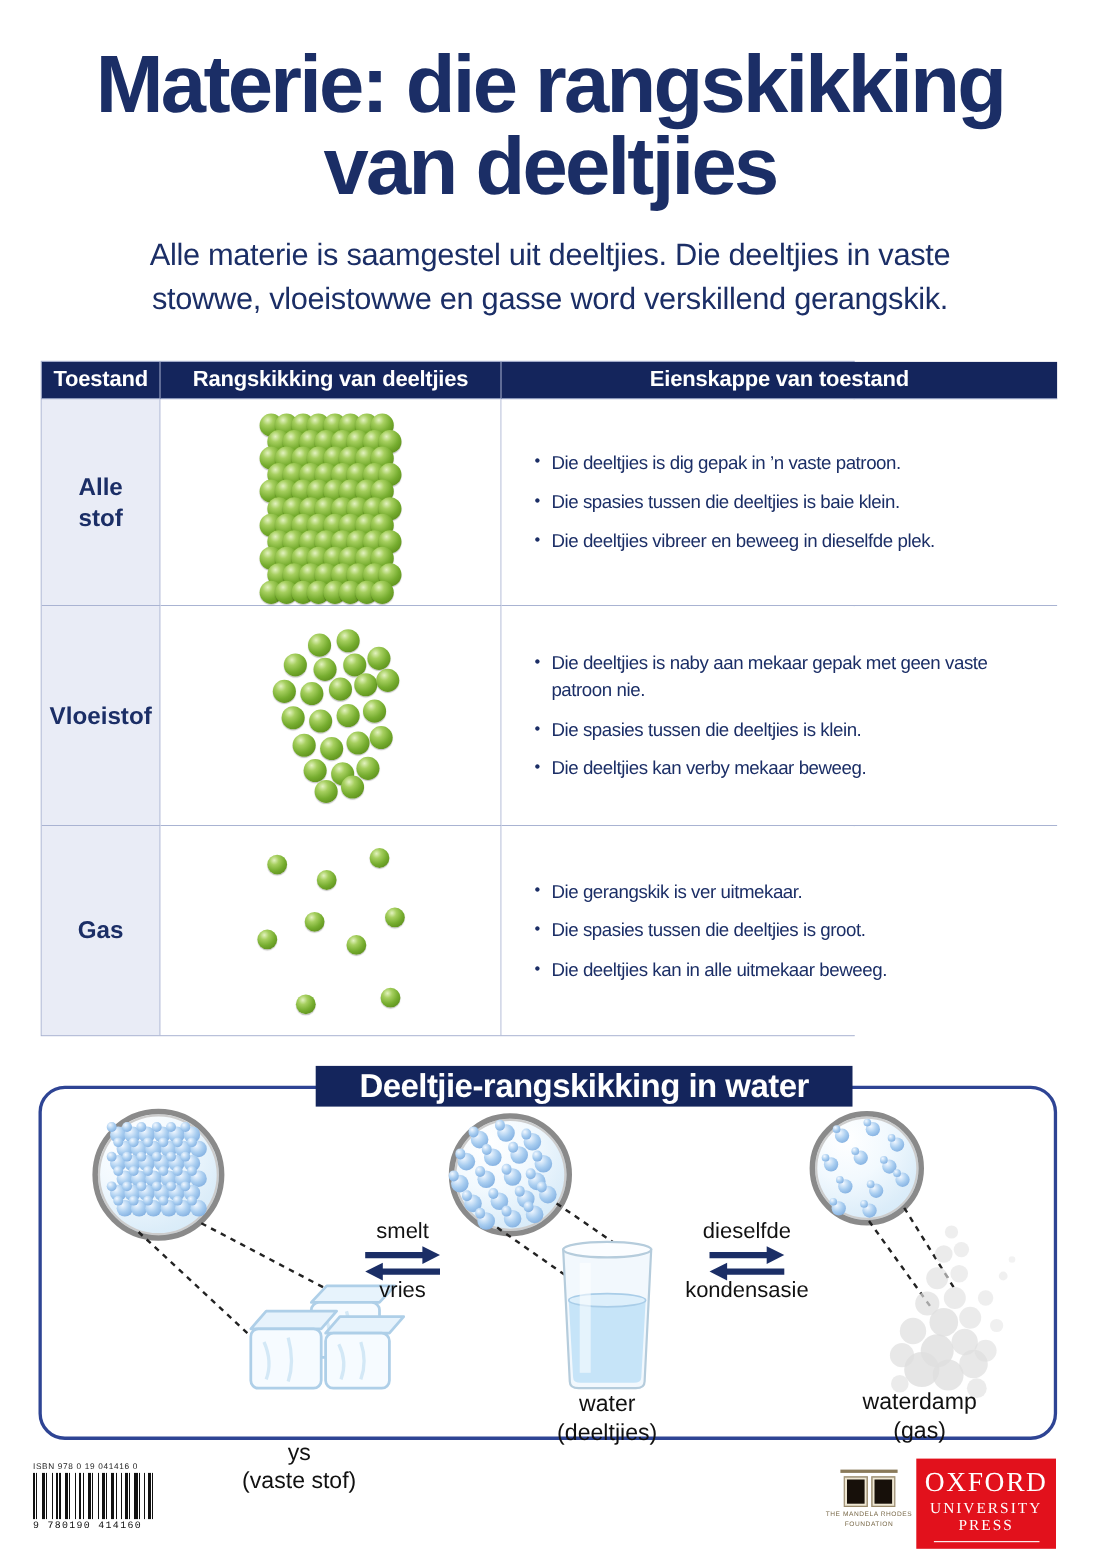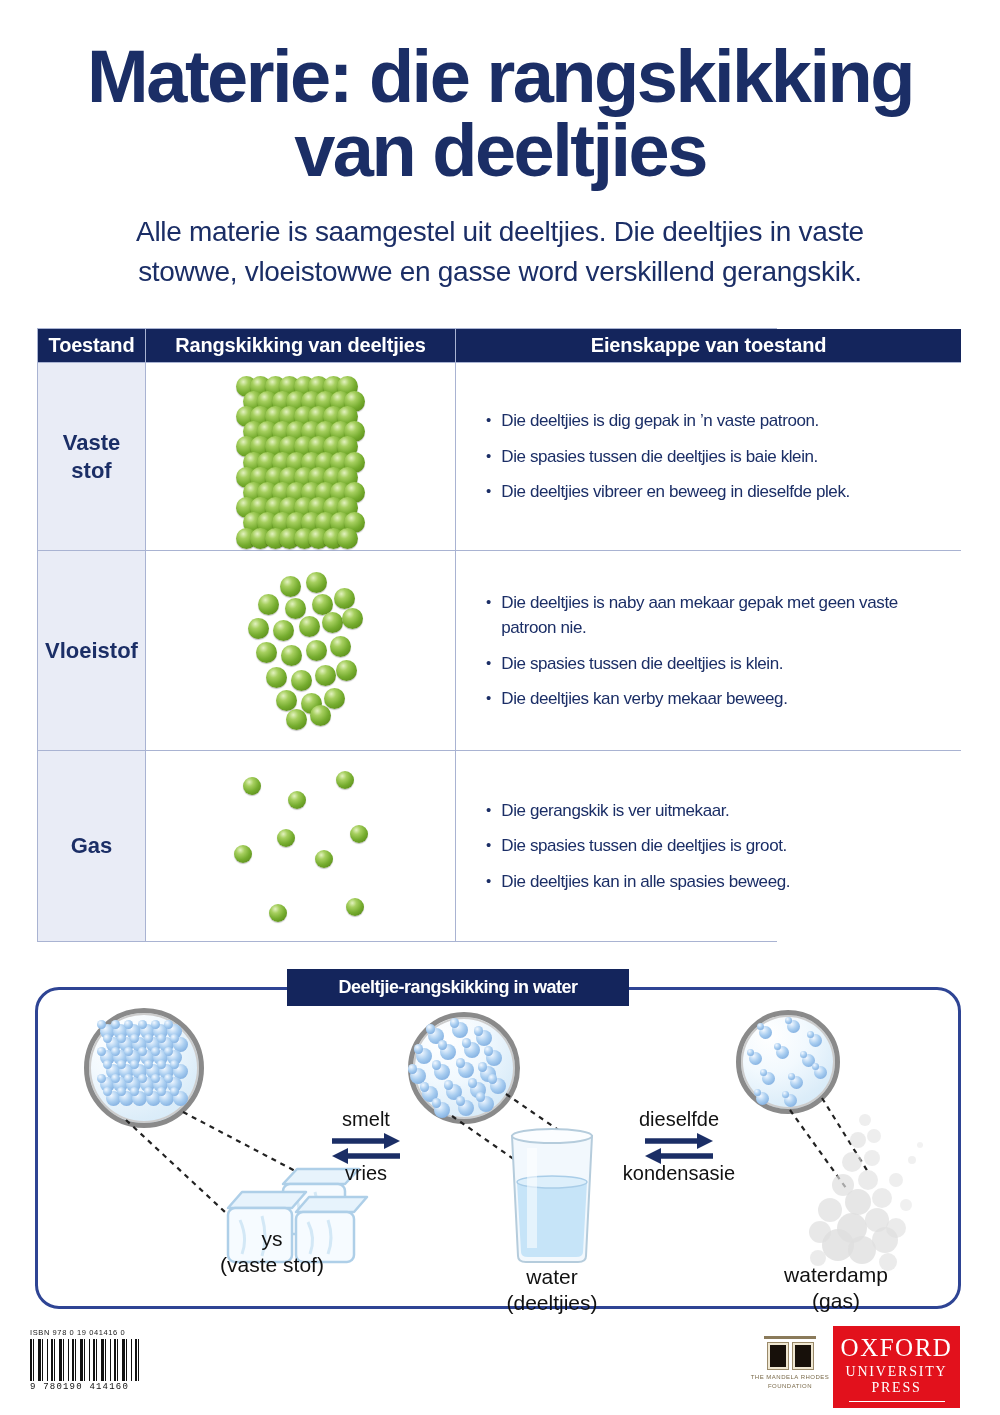--- a/index.html
+++ b/index.html
@@ -61,22 +61,22 @@
   .p.blue::before{
     content:"";position:absolute;width:60%;height:60%;border-radius:50%;
     background:inherit;top:-22%;left:-14%;
   }
   
   .panel{
     position:absolute;left:35px;top:987px;width:926px;height:322px;
     border:3px solid var(--panel-border);border-radius:24px;background:#fff;z-index:1;
   }
   .panel-title{
-    position:absolute;left:287px;top:969px;width:342px;height:37px;z-index:4;
-    background:var(--header-navy);color:#fff;font-weight:bold;font-size:18px;
+    position:absolute;left:287px;top:969px;width:488px;height:37px;z-index:4;
+    background:var(--header-navy);color:#fff;font-weight:bold;font-size:30px;
     text-align:center;line-height:37px;letter-spacing:-0.5px;
   }
   .lens{
     position:absolute;border:5px solid #8a8a8a;border-radius:50%;z-index:2;
     background:radial-gradient(circle at 30% 22%, #ffffff 0%, #f2f9fe 38%, #dcedf9 72%, #cfe7f7 100%);
     box-shadow:inset 0 0 0 2px #cccccc;
   }
   #lens-ice{left:84px;top:1008px;width:120px;height:120px;}
   #lens-water{left:408px;top:1012px;width:112px;height:112px;}
   #lens-vapor{left:736px;top:1010px;width:104px;height:104px;}
@@ -124,21 +124,21 @@
   <div>Materie: die rangskikking</div>
   <div>van deeltjies</div>
 </div>
 <p class="intro">Alle materie is saamgestel uit deeltjies. Die deeltjies in vaste stowwe, vloeistowwe en gasse word verskillend gerangskik.</p>
 
 <div class="tbl">
   <div class="th">Toestand</div>
   <div class="th">Rangskikking van deeltjies</div>
   <div class="th">Eienskappe van toestand</div>
 
-  <div class="state">Vaste stof</div>
+  <div class="state">Alle stof</div>
   <div class="diagram"></div>
   <div class="props">
       <div class="bullet">
         <span class="dot">•</span>
         <span class="btx">Die deeltjies is dig gepak in ’n vaste patroon.</span>
       </div>
       <div class="bullet">
         <span class="dot">•</span>
         <span class="btx">Die spasies tussen die deeltjies is baie klein.</span>
       </div>
@@ -171,21 +171,21 @@
       <div class="bullet">
         <span class="dot">•</span>
         <span class="btx">Die gerangskik is ver uitmekaar.</span>
       </div>
       <div class="bullet">
         <span class="dot">•</span>
         <span class="btx">Die spasies tussen die deeltjies is groot.</span>
       </div>
       <div class="bullet">
         <span class="dot">•</span>
-        <span class="btx">Die deeltjies kan in alle spasies beweeg.</span>
+        <span class="btx">Die deeltjies kan in alle uitmekaar beweeg.</span>
       </div>
     </div>
 </div>
 
 <div class="panel"></div>
 <div class="panel-title">Deeltjie-rangskikking in water</div>
 
 <div class="lens" id="lens-ice"></div>
 <div class="lens" id="lens-water"></div>
 <div class="lens" id="lens-vapor"></div>
@@ -264,21 +264,21 @@
       <circle cx="912" cy="1160" r="4" opacity="0.45"></circle>
     <circle cx="920" cy="1145" r="3" opacity="0.4"></circle>
   </g>
 </svg>
 
 <div class="translabel" style="left:316px;top:1108px;width:100px;">smelt</div>
 <div class="translabel" style="left:316px;top:1162px;width:100px;">vries</div>
 <div class="translabel" style="left:607px;top:1108px;width:144px;">dieselfde</div>
 <div class="translabel" style="left:607px;top:1162px;width:144px;">kondensasie</div>
 
-<div class="caption" style="left:197px;top:1226px;width:150px;">
+<div class="caption" style="left:197px;top:1308px;width:150px;">
   <div>ys</div>
   <div>(vaste stof)</div>
 </div>
 <div class="caption" style="left:477px;top:1264px;width:150px;">
   <div>water</div>
   <div>(deeltjies)</div>
 </div>
 <div class="caption" style="left:756px;top:1262px;width:160px;">
   <div>waterdamp</div>
   <div>(gas)</div>

